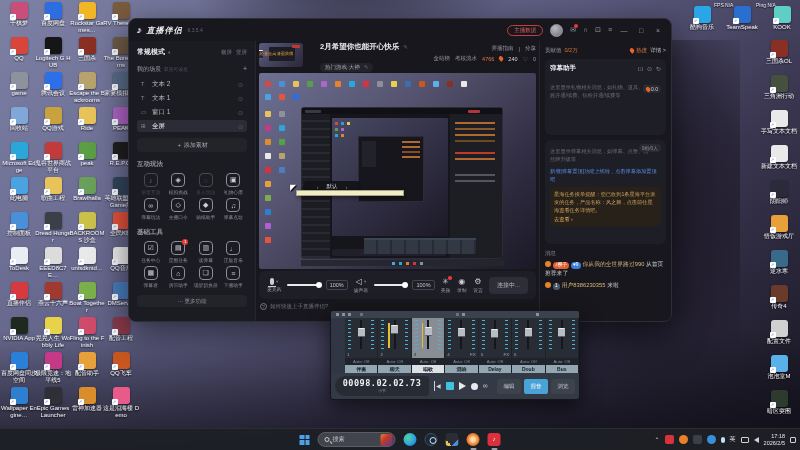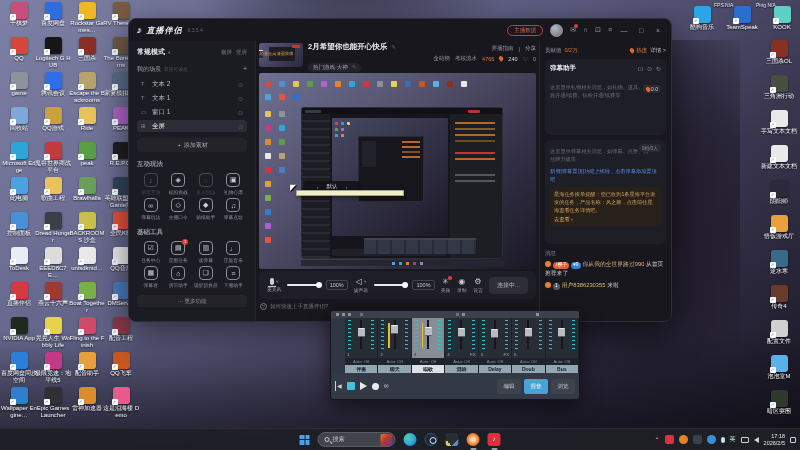--- a/index.html
+++ b/index.html
@@ -63,21 +63,21 @@
     font-size:7px;display:flex;align-items:center;justify-content:center;}
   .fbadge{position:absolute;right:-4px;top:-3px;background:#e23c3c;color:#fff;font-size:4.2px;font-style:normal;font-weight:normal;
     min-width:6px;height:6px;border-radius:3px;line-height:6px;text-align:center;}
   .fbadge:empty{display:none;}
   .flabel{margin-top:2px;font-size:4.8px;color:#8f8f99;white-space:nowrap;}
   .more{margin-top:7px;height:12px;background:#232329;border-radius:4px;color:#8f8f99;font-size:5.5px;
     display:flex;align-items:center;justify-content:center;}
 
   
   .main{position:absolute;left:127px;top:22px;right:132px;bottom:0;}
-  .mhead{position:absolute;left:3px;top:2px;right:3px;height:28px;display:flex;gap:5px;}
+  .mhead{position:absolute;left:3px;top:2px;right:3px;height:28px;display:flex;gap:17px;}
   .thumb{position:relative;width:44px;height:24px;border-radius:3px;overflow:hidden;flex:none;
     background:linear-gradient(135deg,#5a5a7e,#2a2738);}
   .thumb .tw{position:absolute;left:10px;top:4px;width:26px;height:14px;background:#1c1c24;border-radius:1px;}
   .thumb .tr{position:absolute;right:3px;top:2px;width:8px;height:3px;background:#c0392b;border-radius:1px;}
   .thumb .cap{position:absolute;left:0;right:0;bottom:0;background:rgba(0,0,0,.5);color:#e8a23a;font-size:4.2px;
     line-height:6px;text-align:center;white-space:nowrap;}
   .mtitles{display:flex;flex-direction:column;gap:3px;justify-content:center;}
   .mtitle{color:#ececf2;font-size:7.5px;font-weight:bold;display:flex;gap:4px;align-items:center;}
   .pencil{color:#6f6f7a;font-size:5.5px;font-weight:normal;}
   .msub .pill{background:#232329;color:#a9a9b4;font-size:5.5px;padding:1px 5px;border-radius:6px;display:inline-flex;gap:4px;}
@@ -983,20 +983,24 @@
     <div class="nrow">
       <span class="cnum"></span>
       <span class="cfx"></span>
     </div>
     <div class="arow">Auto: Off</div>
     <div class="cname">Bus</div>
   </div>
         </div>
     </div>
     <div class="mx-tr">
+      <div class="timebox">
+        <span class="time">00098.02.02.73</span>
+        <span class="tunit">小节</span>
+      </div>
       <span class="tbtn prev">◀</span>
       <i class="stopsq"></i>
       <i class="play"></i>
       <i class="rec"></i>
       <span class="tbtn">∞</span>
       <div class="mx-btns">
         <span class="mxb">编辑</span>
         <span class="mxb on">混音</span>
         <span class="mxb">浏览</span>
       </div>

